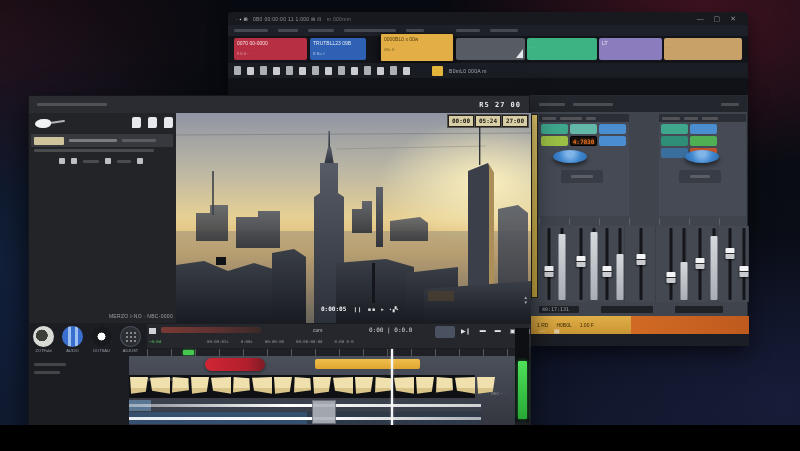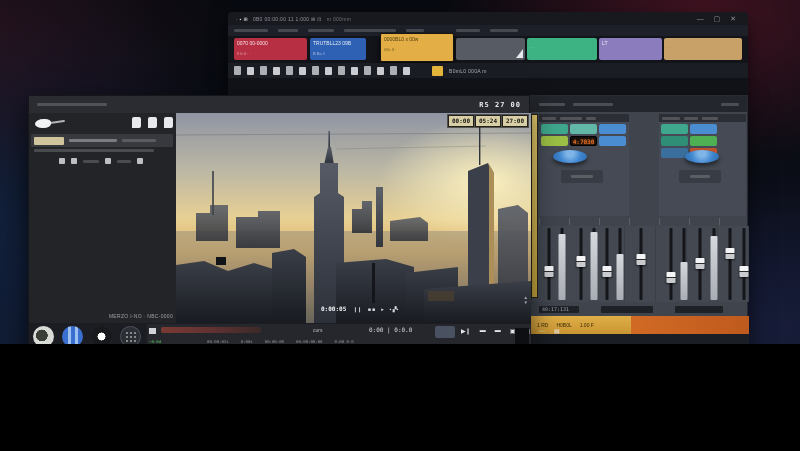--- a/index.html
+++ b/index.html
@@ -1,17 +1,17 @@
 <!DOCTYPE html>
 <html><head>
 <meta charset="utf-8">
 <style>
   html,body{margin:0;padding:0;background:#000;}
   *{box-sizing:border-box;}
-  .stage{position:relative;width:800px;height:344px;overflow:hidden;
+  .stage{position:relative;width:800px;height:425px;overflow:hidden;
     font-family:"Liberation Sans", sans-serif;color:#cfd2d8;
     background:
       radial-gradient(430px 250px at 88% 4%, rgba(112,26,46,.55), rgba(0,0,0,0) 62%),
       radial-gradient(520px 300px at -6% 8%, rgba(72,20,30,.45), rgba(0,0,0,0) 55%),
       radial-gradient(420px 430px at -2% 60%, rgba(30,62,116,.38), rgba(0,0,0,0) 62%),
       radial-gradient(520px 280px at 98% 94%, rgba(44,44,96,.32), rgba(0,0,0,0) 60%),
       linear-gradient(180deg,#070a10 0%,#0a0d15 55%,#0c1222 78%,#0e1526 100%);}
   .abs{position:absolute;}
   .blur{background:rgba(255,255,255,.34);height:3px;border-radius:1px;filter:blur(.4px);}
   .blur.dim{background:rgba(255,255,255,.18);}

